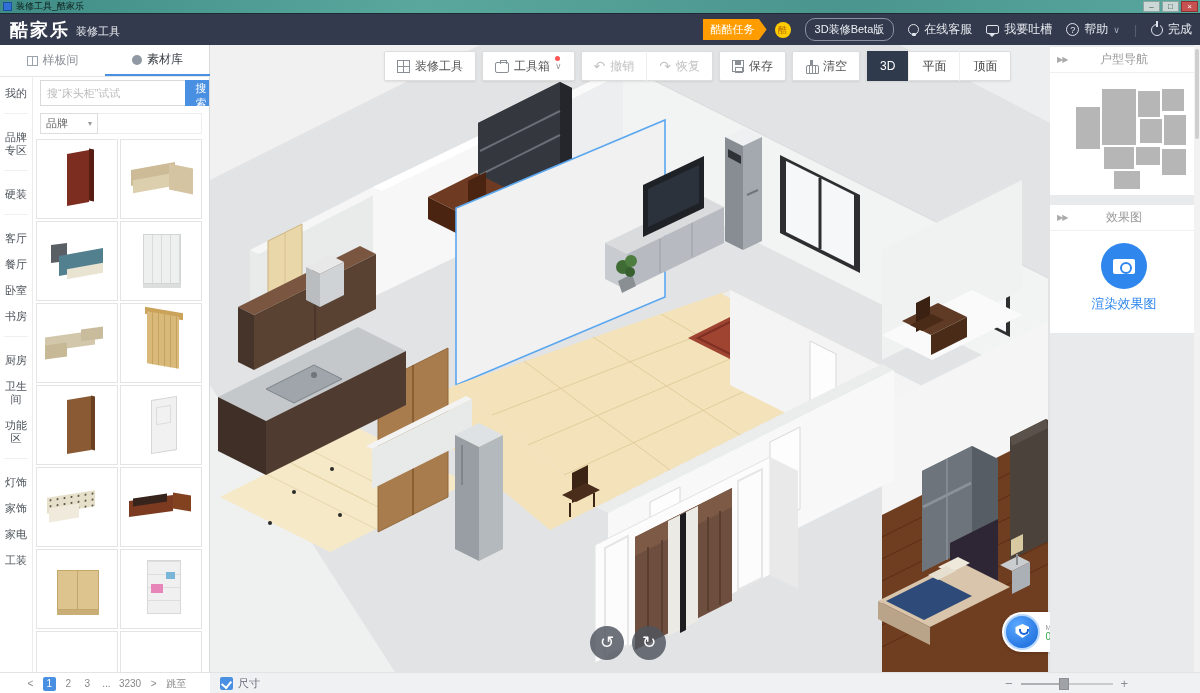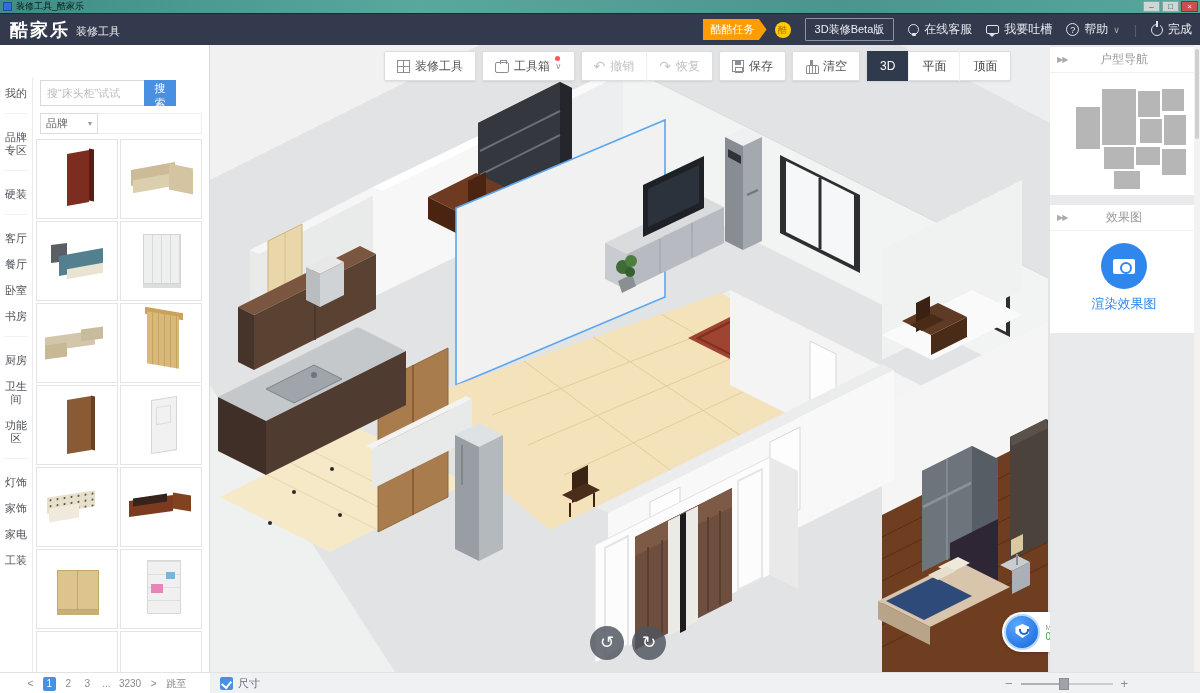--- a/index.html
+++ b/index.html
@@ -19,21 +19,21 @@
   
   .navbar{position:absolute;left:0;top:14px;width:1200px;height:31px;background:#333a4d;
     display:flex;align-items:center;color:#fff;}
   .logo{font-size:18px;font-weight:bold;letter-spacing:2px;margin-left:10px;}
   .logo-sub{font-size:11px;margin-left:6px;margin-top:4px;color:#e8eaef;}
   .nav-right{position:absolute;right:8px;top:0;height:31px;display:flex;align-items:center;gap:14px;font-size:12px;color:#e6e8ee;margin-left:44px;}
   .task-badge{background:#ff9d00;color:#fff;font-size:11px;padding:3px 12px 3px 8px;
     clip-path:polygon(0 0,88% 0,100% 50%,88% 100%,0 100%);}
   .coin{width:16px;height:16px;border-radius:50%;background:#ffcc00;color:#b26a00;font-size:9px;
     line-height:16px;text-align:center;margin-left:-6px;}
-  .beta-btn{border:1px solid #8a92a3;border-radius:1px;padding:3px 9px;font-size:11px;color:#eef0f4;}
+  .beta-btn{border:1px solid #8a92a3;border-radius:10px;padding:3px 9px;font-size:11px;color:#eef0f4;}
   .nav-item{display:flex;align-items:center;gap:5px;}
   .ico-ring{width:11px;height:11px;border:1.5px solid #dfe3ea;border-radius:50%;display:inline-block;position:relative;}
   .ico-ring:after{content:"";position:absolute;left:3px;top:8px;width:4px;height:3px;background:#dfe3ea;border-radius:1px;}
   .ico-bubble{width:13px;height:9px;border:1.5px solid #dfe3ea;border-radius:2px;display:inline-block;position:relative;}
   .ico-bubble:after{content:"";position:absolute;left:2px;top:8px;border:3px solid transparent;border-top-color:#dfe3ea;}
   .ico-q{width:13px;height:13px;border:1.5px solid #dfe3ea;border-radius:50%;font-size:9px;line-height:12px;text-align:center;display:inline-block;}
   .ico-power{width:12px;height:12px;border:1.5px solid #dfe3ea;border-radius:50%;display:inline-block;position:relative;}
   .ico-power:after{content:"";position:absolute;left:4px;top:-4px;width:2px;height:6px;background:#333a4d;border-left:2px solid #dfe3ea;}
   .chev{font-size:9px;color:#aab0bd;}
   .nav-div{color:#5a6175;}
@@ -45,21 +45,21 @@
   .tab.active{color:#3a3f46;border-bottom:2px solid #4a90e2;}
   .ico-layout{width:11px;height:10px;border:1px solid #9aa2ab;display:inline-block;
     background:linear-gradient(90deg,transparent 4px,#9aa2ab 4px,#9aa2ab 5px,transparent 5px);}
   .ico-sphere{width:10px;height:10px;border-radius:50%;background:#8f98a3;display:inline-block;}
   .cat-rail{position:absolute;left:0;top:32px;width:33px;bottom:0;background:#fff;border-right:1px solid #ececec;
     padding-top:10px;text-align:center;}
   .cat{width:26px;margin:0 auto 13px;font-size:11px;line-height:13px;color:#4d535b;cursor:pointer;word-break:break-all;}
   .cat-gap{height:8px;border-top:1px solid #f0f0f0;margin:2px 4px 10px;}
   .side-content{position:absolute;left:33px;top:32px;right:0;bottom:0;overflow:hidden;background:#fff;}
   .search-row{position:absolute;left:7px;top:3px;display:flex;}
-  .search-input{width:104px;height:26px;border:1px solid #d9d9d9;border-right:none;font-size:11px;padding:0 6px;color:#333;outline:none;}
+  .search-input{width:145px;height:26px;border:1px solid #d9d9d9;border-right:none;font-size:11px;padding:0 6px;color:#333;outline:none;}
   .search-input::placeholder{color:#bbb;}
   .search-btn{width:32px;height:26px;background:#4a90e2;color:#fff;border:none;font-size:11px;cursor:pointer;}
   .brand-row{position:absolute;left:7px;top:36px;display:flex;gap:0;}
   .brand-select{width:58px;height:21px;border:1px solid #ddd;font-size:11px;color:#666;display:flex;align-items:center;justify-content:space-between;padding:0 5px;cursor:pointer;}
   .brand-select .arr{font-size:8px;color:#999;}
   .brand-blank{width:104px;height:21px;border:1px solid #eee;border-left:none;}
   .thumb-grid{position:absolute;left:3px;top:62px;width:170px;display:grid;grid-template-columns:82px 82px;gap:2px;}
   .thumb{position:relative;width:82px;height:80px;background:#fff;border:1px solid #e4e4e4;overflow:hidden;cursor:pointer;}
   .thumb i{position:absolute;display:block;}
   
@@ -204,20 +204,30 @@
       </span>
       <span class="nav-div">|</span>
       <span class="nav-item">
         <span class="ico-power"></span>
         <span>完成</span>
       </span>
     </div>
   </div>
 
   <div class="sidebar">
+    <div class="tabs">
+      <div class="tab">
+        <span class="ico-layout"></span>
+        <span>样板间</span>
+      </div>
+      <div class="tab active">
+        <span class="ico-sphere"></span>
+        <span>素材库</span>
+      </div>
+    </div>
     <div class="cat-rail">
       <div class="cat">我的</div>
       <div class="cat-gap"></div>
       <div class="cat">品牌专区</div>
       <div class="cat-gap"></div>
       <div class="cat">硬装</div>
       <div class="cat-gap"></div>
       <div class="cat">客厅</div>
       <div class="cat">餐厅</div>
       <div class="cat">卧室</div>

